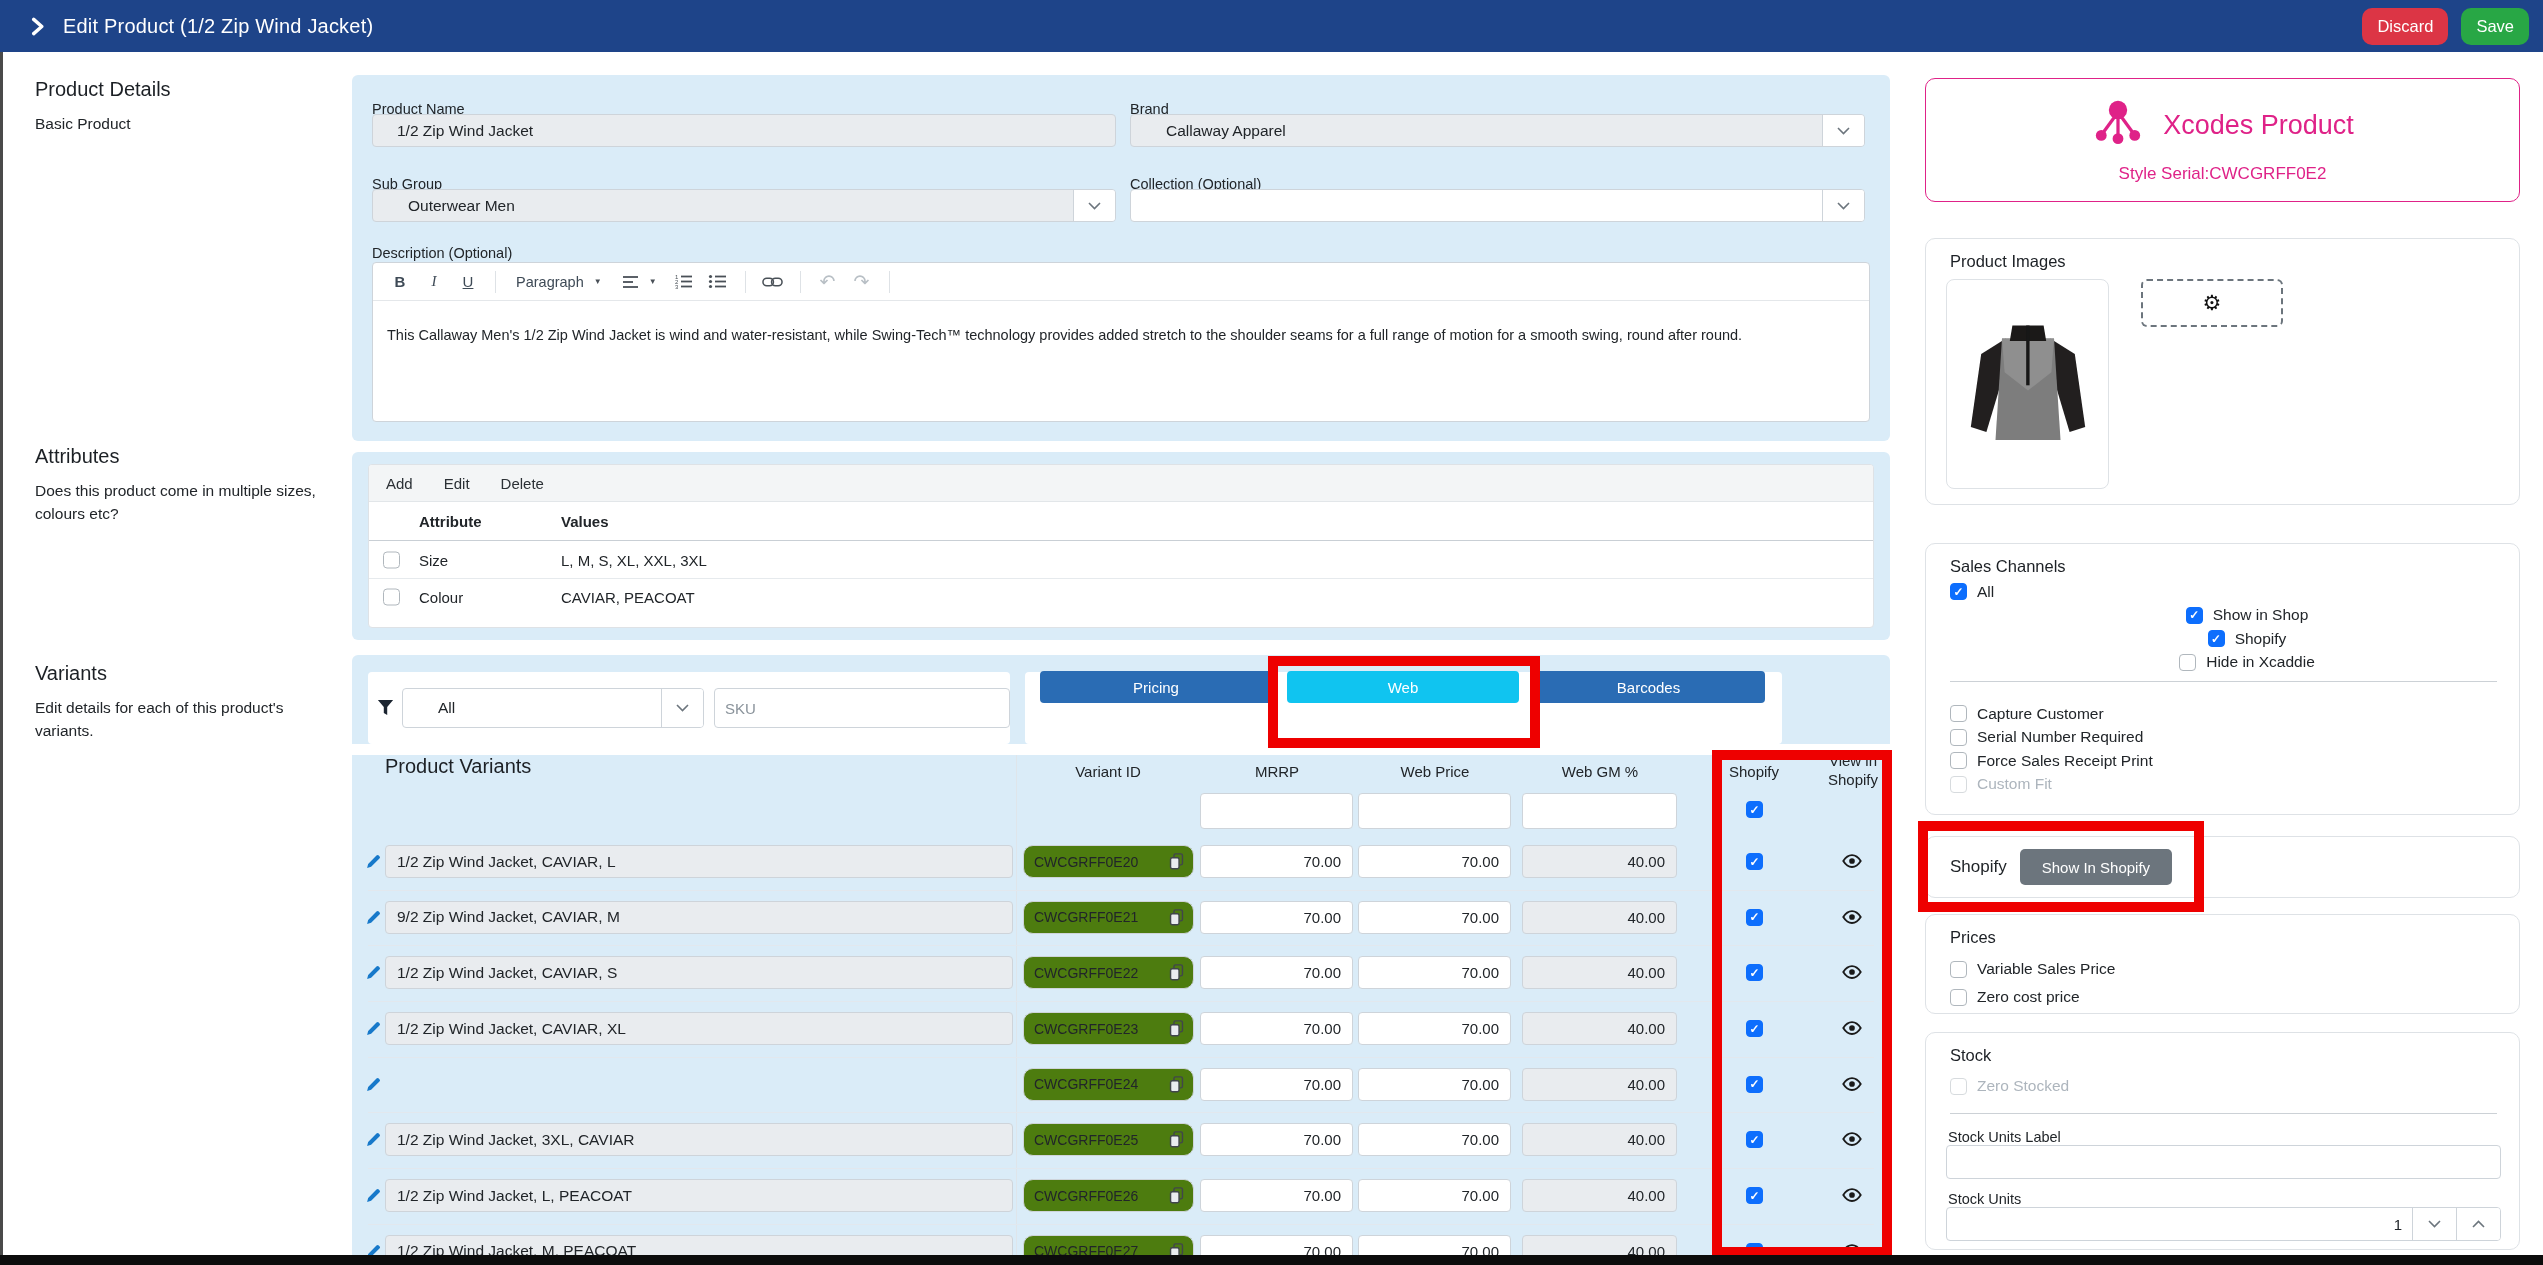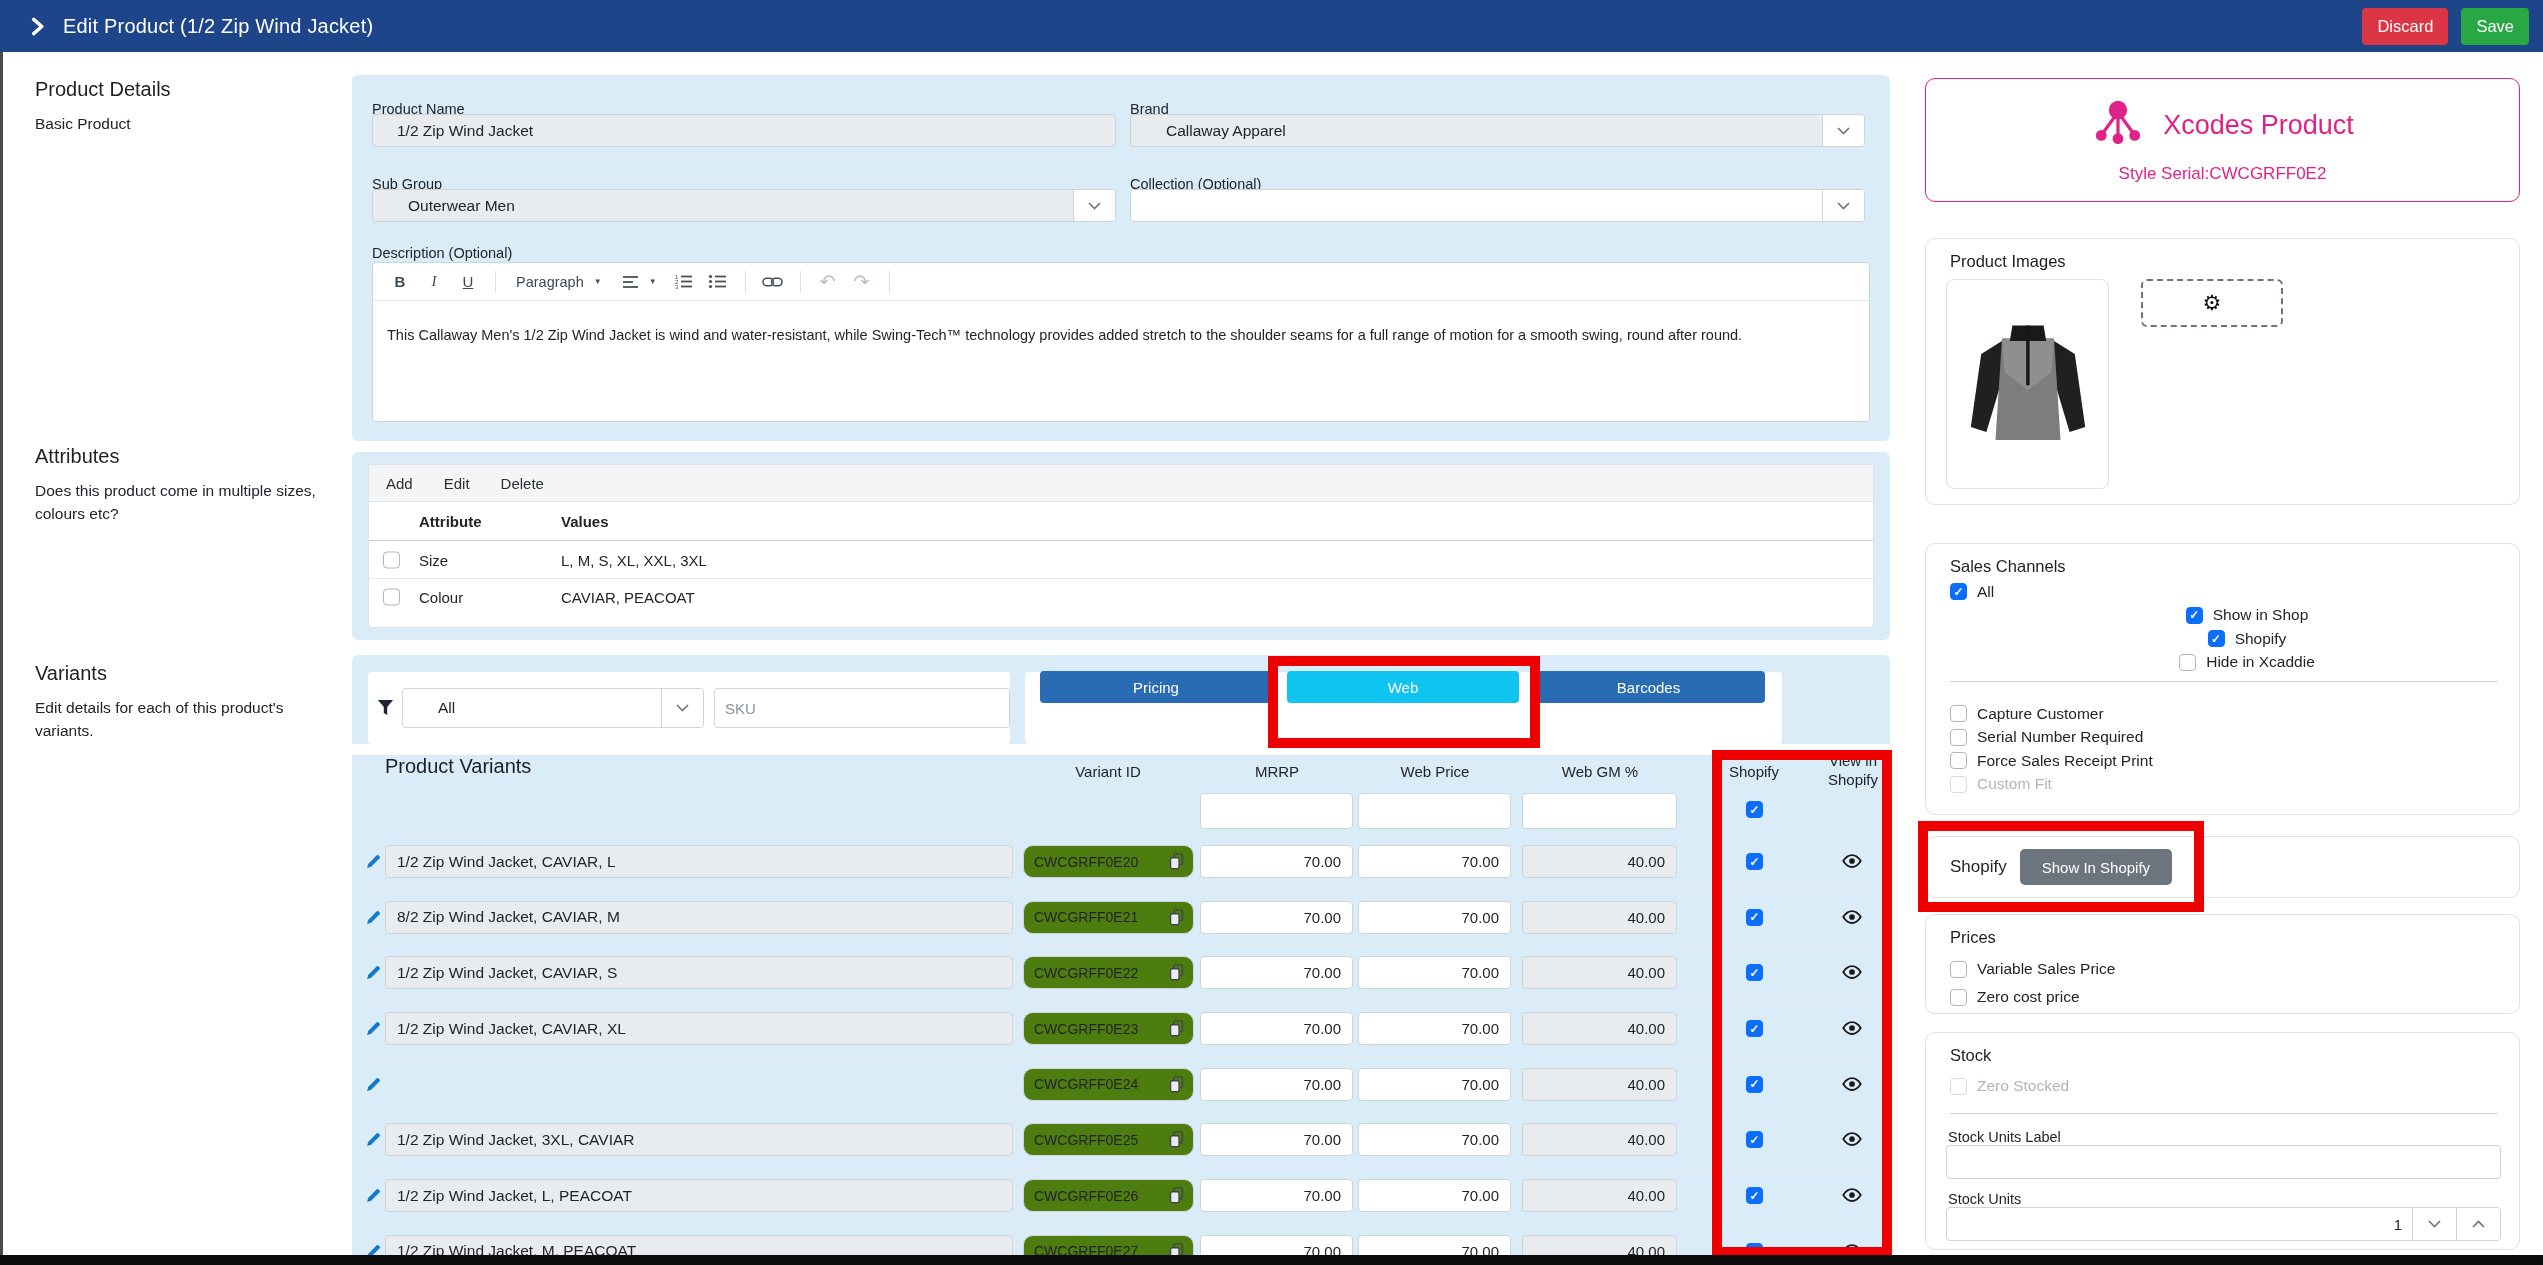--- a/index.html
+++ b/index.html
@@ -5,21 +5,21 @@
   * { box-sizing: border-box; margin: 0; padding: 0; }
   html,body { width:2543px; height:1265px; }
   body { font-family:"Liberation Sans", sans-serif; background:#fff; color:#212529; overflow:hidden; }
   #stage { position:relative; width:2543px; height:1265px; background:#fff; overflow:hidden; }
 
   
   .topbar { position:absolute; left:0; top:0; width:2543px; height:52px; background:#1e4489; display:flex; align-items:center; z-index:5; }
   .tb-chev { margin-left:28px; display:flex; align-items:center; }
   .tb-title { color:#fff; font-size:20px; margin-left:16px; letter-spacing:.2px; }
   .tb-btns { margin-left:auto; display:flex; gap:13px; margin-right:14px; }
-  .btn { height:37px; border:none; border-radius:4px; color:#fff; font-size:16.5px; display:flex; align-items:center; padding:0 15px; font-family:inherit; cursor:pointer; }
+  .btn { height:37px; border:none; border-radius:10px; color:#fff; font-size:16.5px; display:flex; align-items:center; padding:0 15px; font-family:inherit; cursor:pointer; }
   .btn-discard { background:#dc3545; }
   .btn-save { background:#28a745; }
 
   .left-edge { position:absolute; left:0; top:52px; width:3px; height:1213px; background:#4a4a4a; }
   .bottom-strip { position:absolute; left:0; top:1255px; width:2543px; height:10px; background:#0c0c0c; z-index:60; }
 
   
   .side-group { position:absolute; left:35px; width:300px; }
   .side-title { font-size:20px; font-weight:400; color:#1c2025; }
   .side-sub { font-size:15.5px; margin-top:11px; line-height:23px; color:#212529; }
@@ -385,21 +385,21 @@
           </span>
         </div>
 
         <div class="vrow">
           <span class="pencil">
             <svg width="17" height="17" viewBox="0 0 20 20">
               <path d="M2.5 17.5l1.2-4.7L13.5 3a1.9 1.9 0 0 1 2.7 0l.8.8a1.9 1.9 0 0 1 0 2.7l-9.8 9.8-4.7 1.2z" fill="#1779ca"></path>
             </svg>
           </span>
           <div class="input disabled vname">
-            <span>8/2 Zip Wind Jacket, CAVIAR, M</span>
+            <span>9/2 Zip Wind Jacket, CAVIAR, M</span>
           </div>
           <div class="vid">
             <span>CWCGRFF0E21</span>
             <span class="copy">
               <svg width="17" height="19" viewBox="0 0 20 22">
                 <rect x="7" y="2" width="10" height="13" rx="2" fill="none" stroke="#41464b" stroke-width="1.7"></rect>
                 <rect x="3" y="6.5" width="10" height="13" rx="2" fill="#e9ecef" stroke="#41464b" stroke-width="1.7"></rect>
               </svg>
             </span>
           </div>

